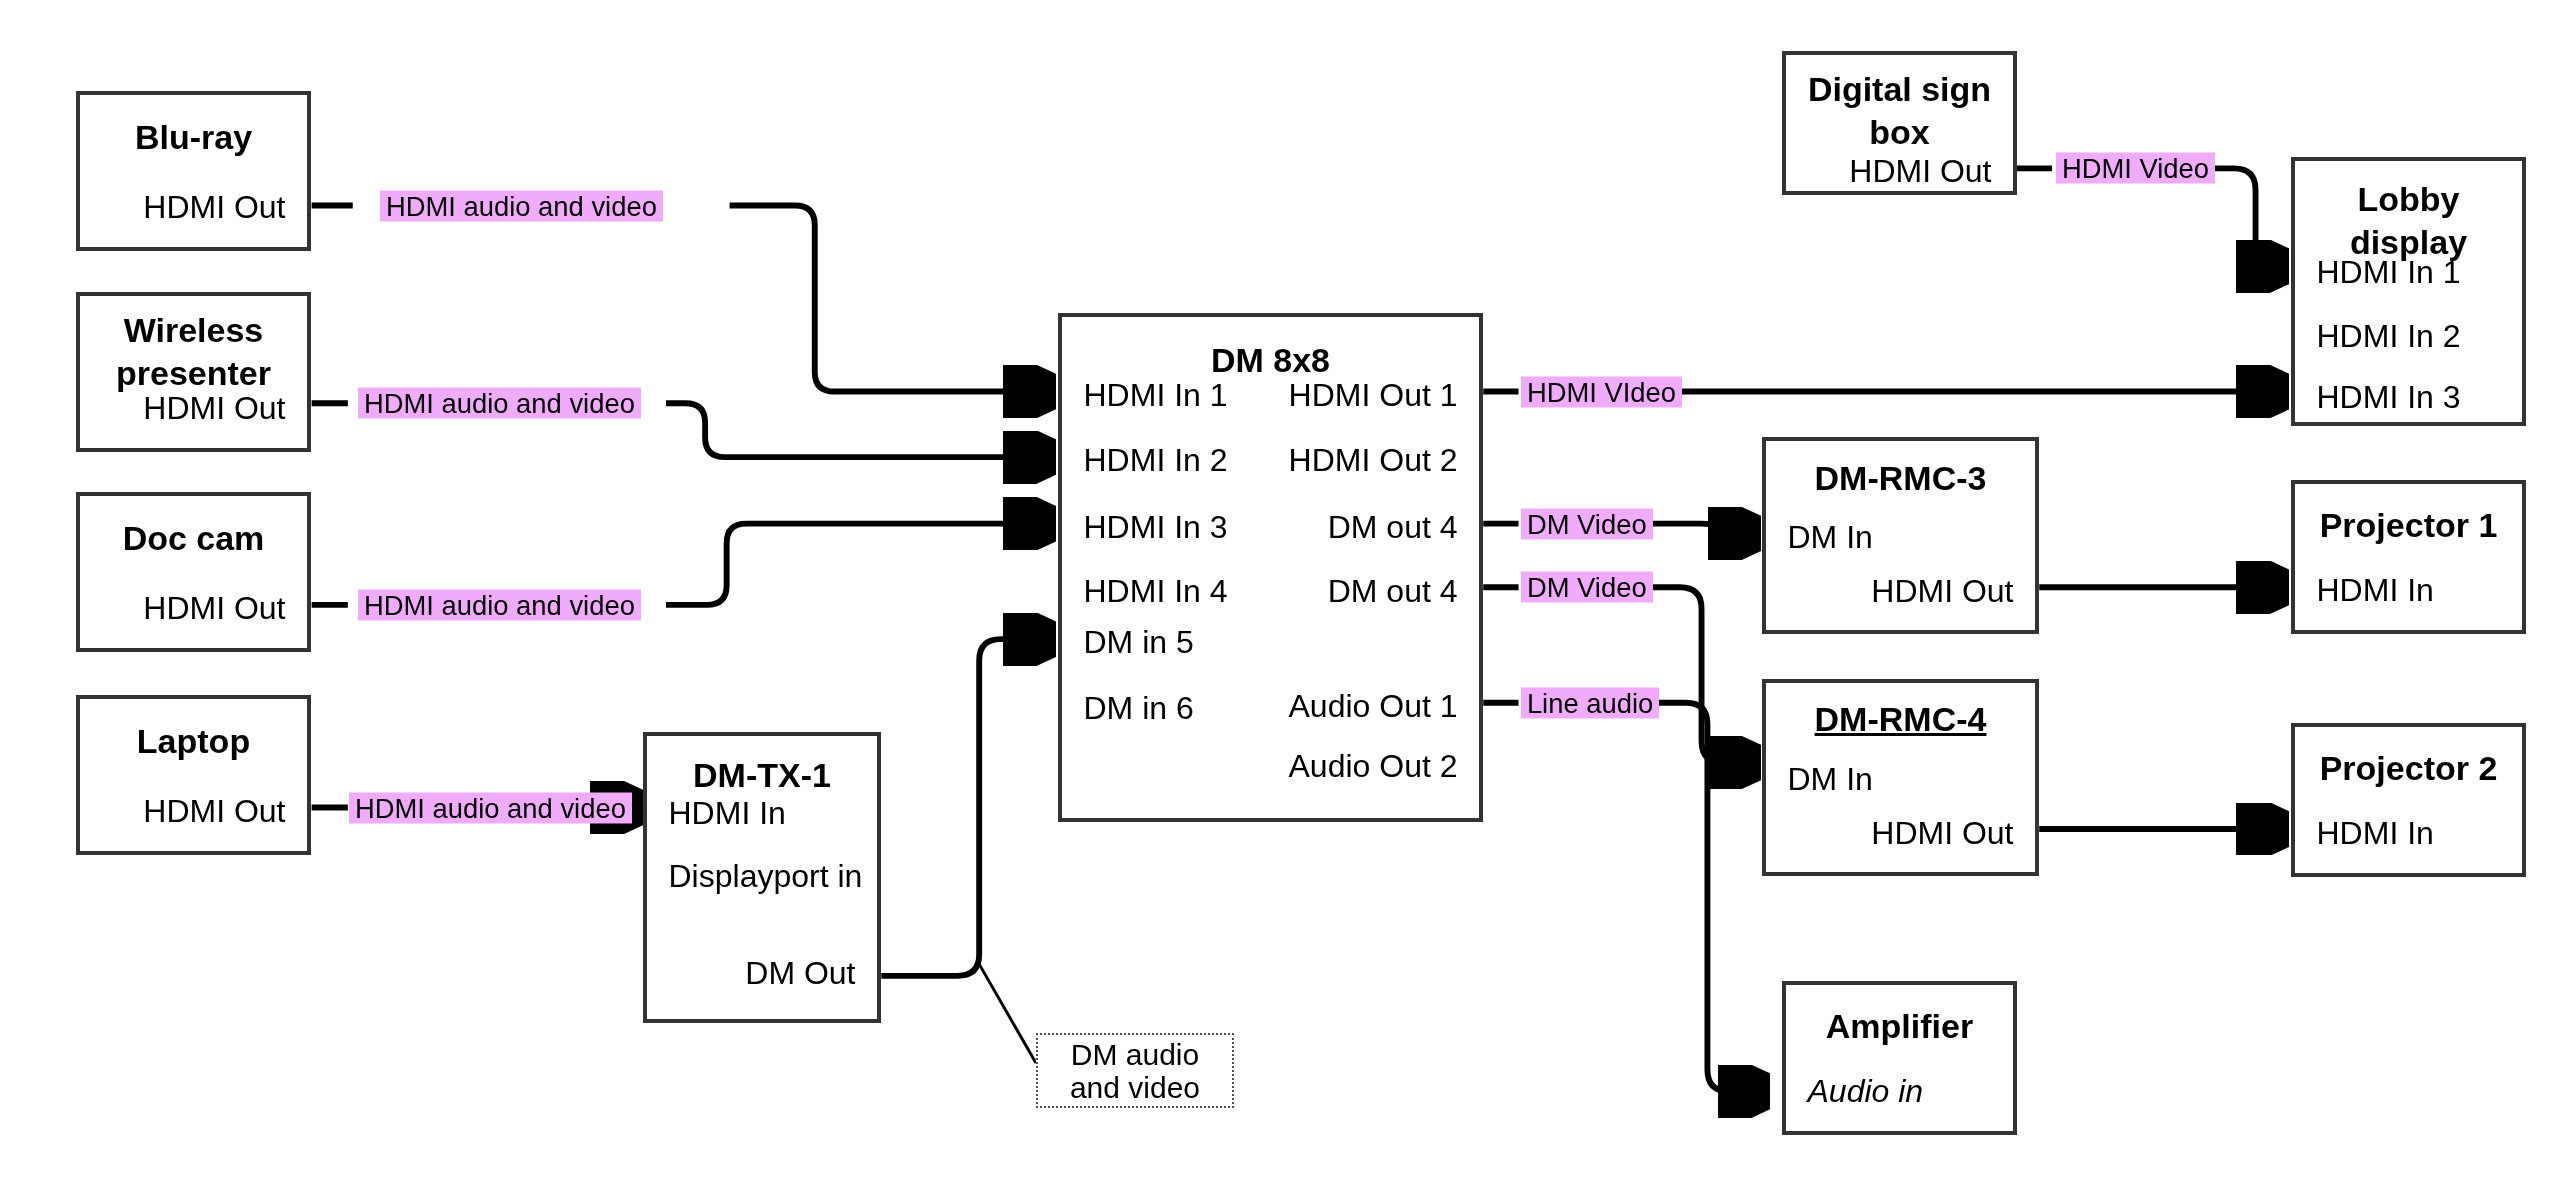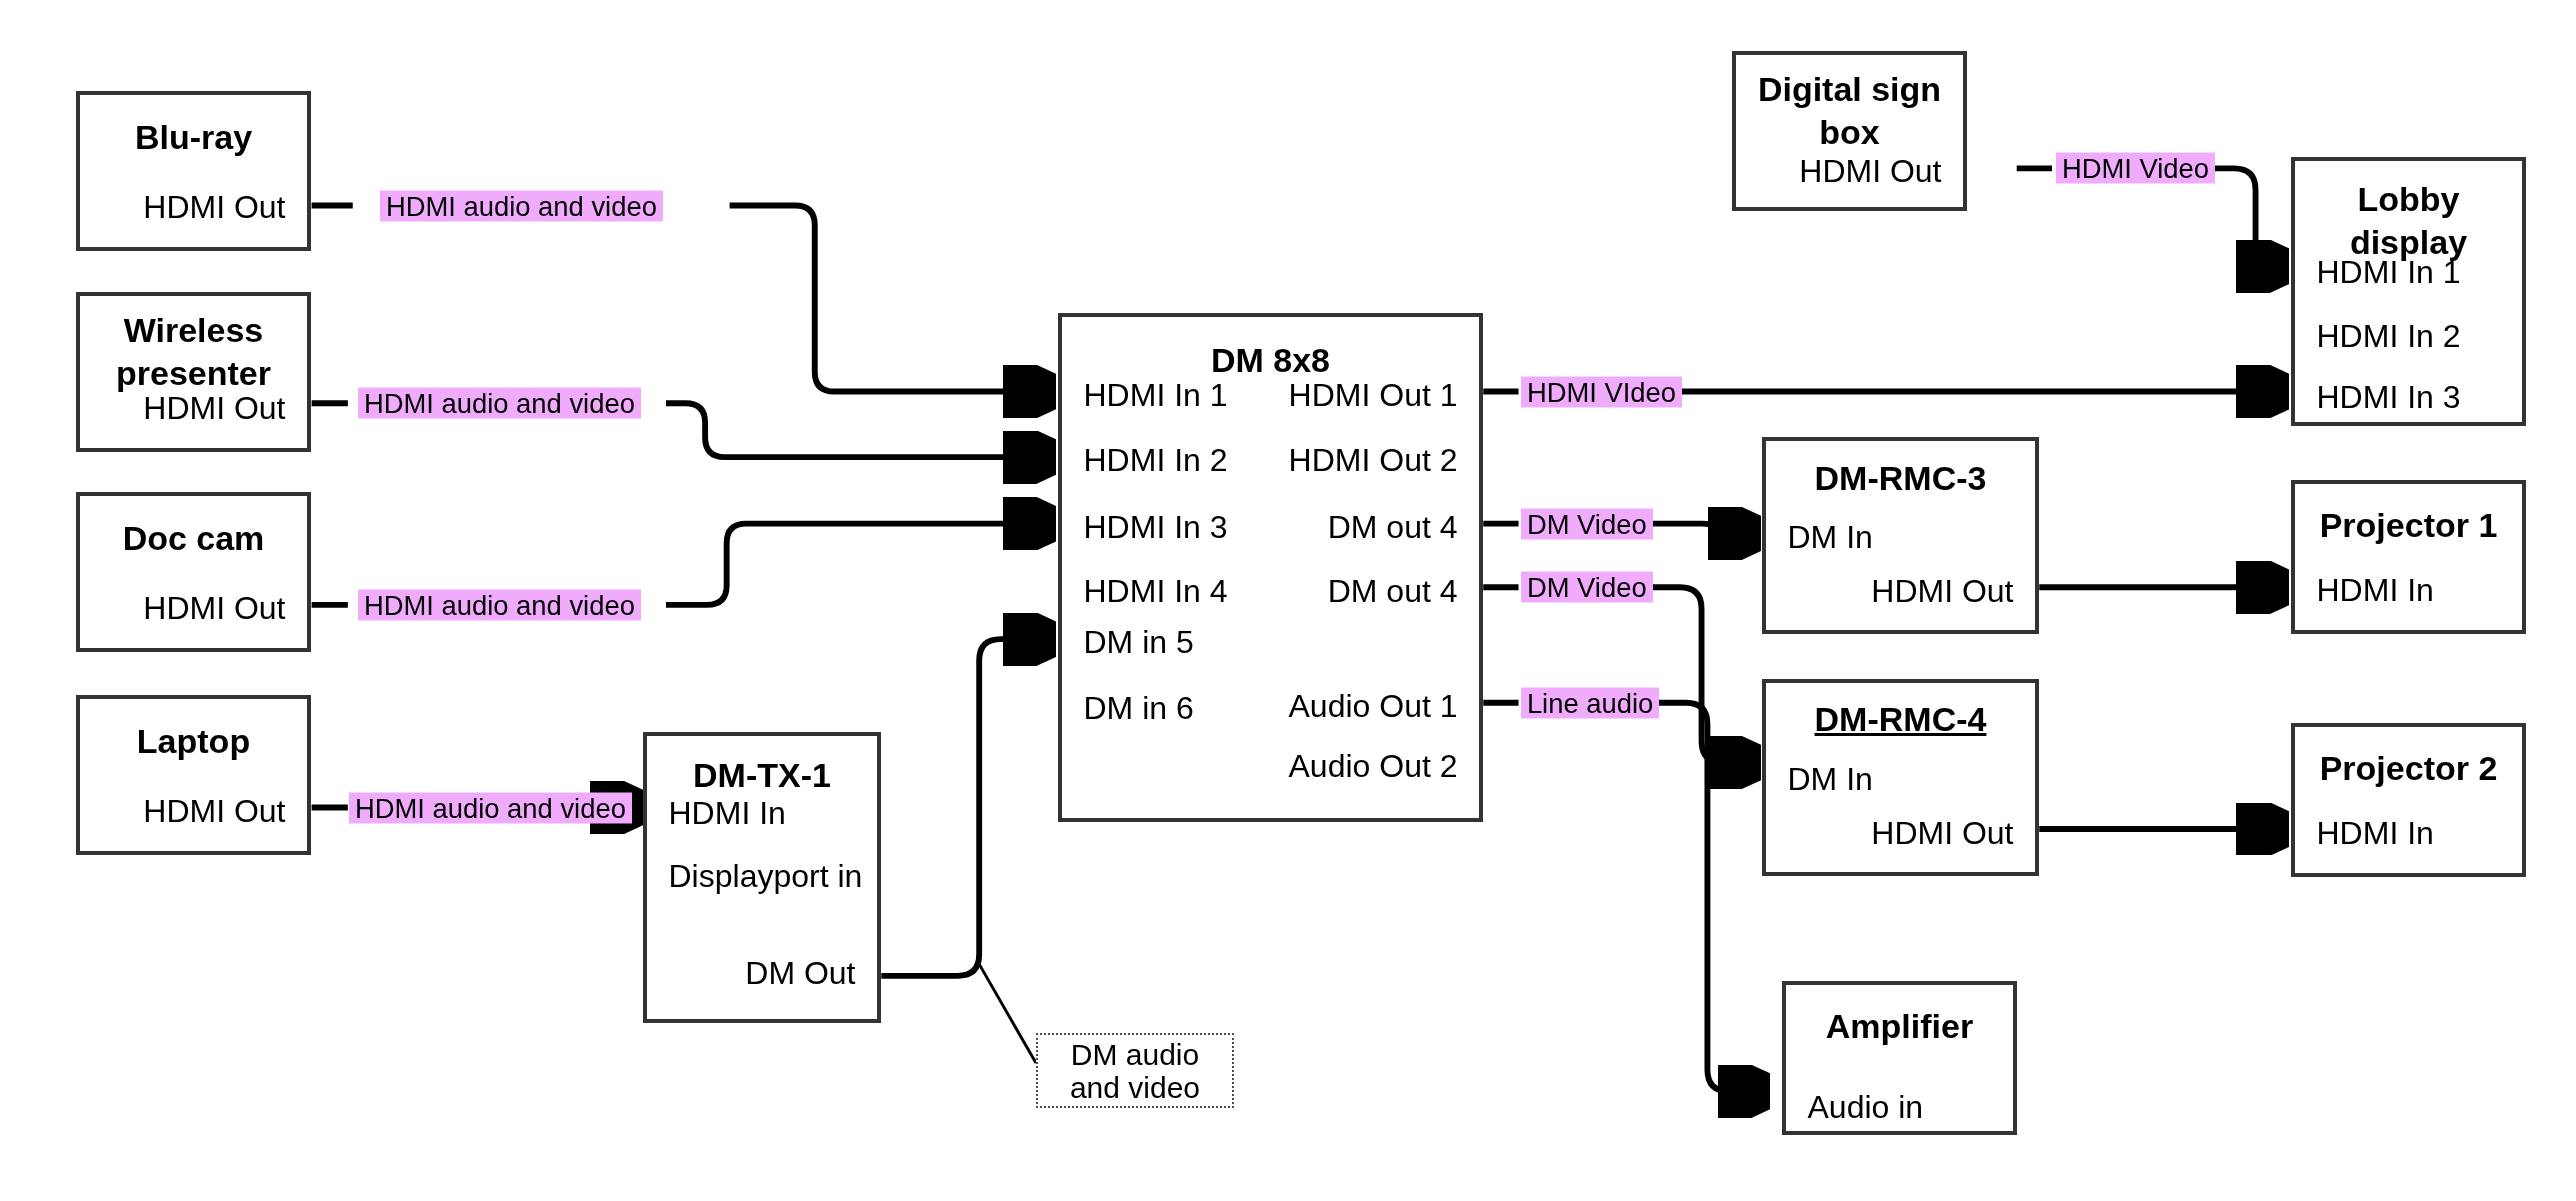--- a/index.html
+++ b/index.html
@@ -163,21 +163,21 @@
     <div class="port left" style="top:307px;">DM in 5</div>
     <div class="port left" style="top:373px;">DM in 6</div>
     <div class="port right" style="top:60px;">HDMI Out 1</div>
     <div class="port right" style="top:125px;">HDMI Out 2</div>
     <div class="port right" style="top:192px;">DM out 4</div>
     <div class="port right" style="top:256px;">DM out 4</div>
     <div class="port right" style="top:371px;">Audio Out 1</div>
     <div class="port right" style="top:431px;">Audio Out 2</div>
   </div>
 
-  <div class="node" style="left:1732px; top:51px; width:235px; height:160px;">
+  <div class="node" style="left:1782px; top:51px; width:235px; height:144px;">
     <div class="node-title" style="top:12.7px;">Digital sign
 box</div>
     <div class="port right" style="top:98px;">HDMI Out</div>
   </div>
 
   <div class="node" style="left:2291px; top:157px; width:235px; height:269px;">
     <div class="node-title" style="top:16.6px;">Lobby
 display</div>
     <div class="port left" style="top:93px;">HDMI In 1</div>
     <div class="port left" style="top:157px;">HDMI In 2</div>
@@ -201,21 +201,21 @@
     <div class="port left" style="top:88px;">HDMI In</div>
   </div>
 
   <div class="node" style="left:2291px; top:723px; width:235px; height:154px;">
     <div class="node-title" style="top:19.6px;">Projector 2</div>
     <div class="port left" style="top:88px;">HDMI In</div>
   </div>
 
   <div class="node" style="left:1782px; top:981px; width:235px; height:154px;">
     <div class="node-title" style="top:19.6px;">Amplifier</div>
-    <div class="port left" style="top:104px;">Audio in</div>
+    <div class="port left" style="top:88px;font-style:italic;">Audio in</div>
   </div>
 
   <div class="edge-label" style="left:380px; top:206px;">HDMI audio and video</div>
 
   <div class="edge-label" style="left:358px; top:403px;">HDMI audio and video</div>
 
   <div class="edge-label" style="left:358px; top:605px;">HDMI audio and video</div>
 
   <div class="edge-label" style="left:349px; top:808px;">HDMI audio and video</div>
 

